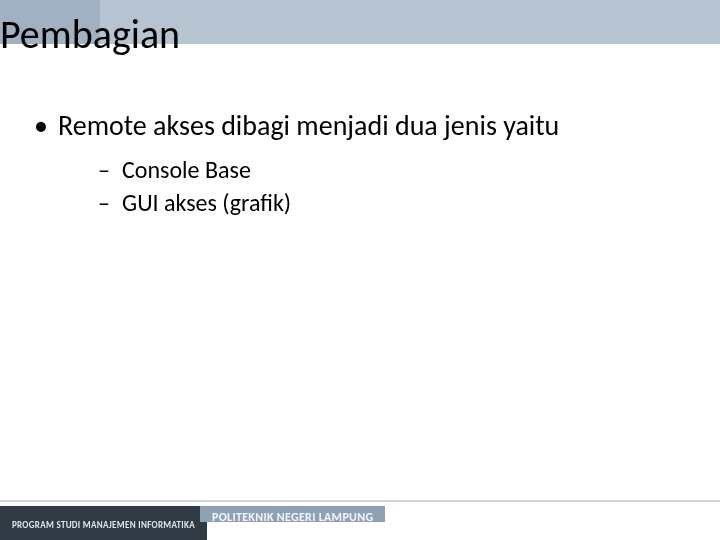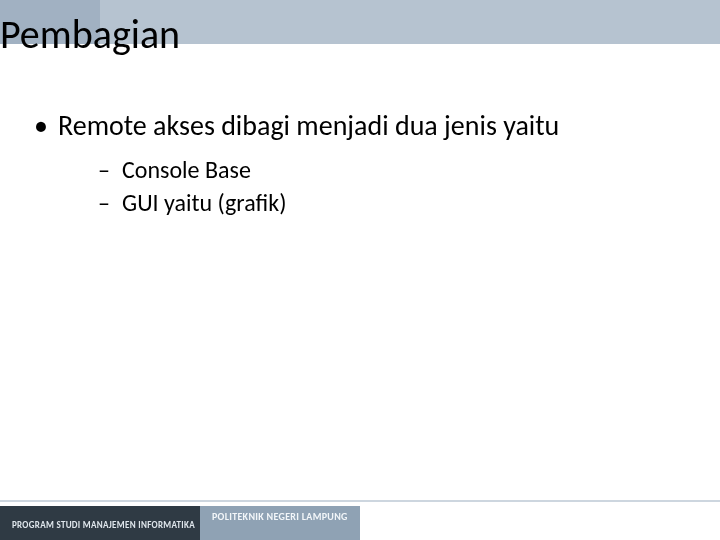--- a/index.html
+++ b/index.html
@@ -92,24 +92,24 @@
     font-size: 9px;
     letter-spacing: 0.3px;
     padding: 8px 12px;
     line-height: 22px;
     font-weight: 600;
   }
   .footer-mid {
     position: absolute;
     left: 200px;
     top: 0;
-    height: 34px;
+    height: 16px;
     background: #8fa2b4;
     color: #f2f6f9;
-    font-size: 10px;
+    font-size: 12px;
     letter-spacing: 0.3px;
     padding: 0 12px;
     line-height: 22px;
     font-weight: 600;
   }
 </style>
 </head>
 <body>
 
 <div class="header-band"></div>
@@ -119,21 +119,21 @@
 
 <div class="content">
   <div class="bullet-line">
     <span class="bullet-dot">•</span><span>Remote akses dibagi menjadi dua jenis yaitu</span>
   </div>
   <div class="sub-list">
     <div class="sub-line">
       <span class="dash">–</span><span>Console Base</span>
     </div>
     <div class="sub-line">
-      <span class="dash">–</span><span>GUI yaitu (grafik)</span>
+      <span class="dash">–</span><span>GUI akses (grafik)</span>
     </div>
   </div>
 </div>
 
 <div class="footer">
   <div class="footer-rule"></div>
   <div class="footer-left">PROGRAM STUDI MANAJEMEN INFORMATIKA</div>
   <div class="footer-mid">POLITEKNIK NEGERI LAMPUNG</div>
 </div>
 

